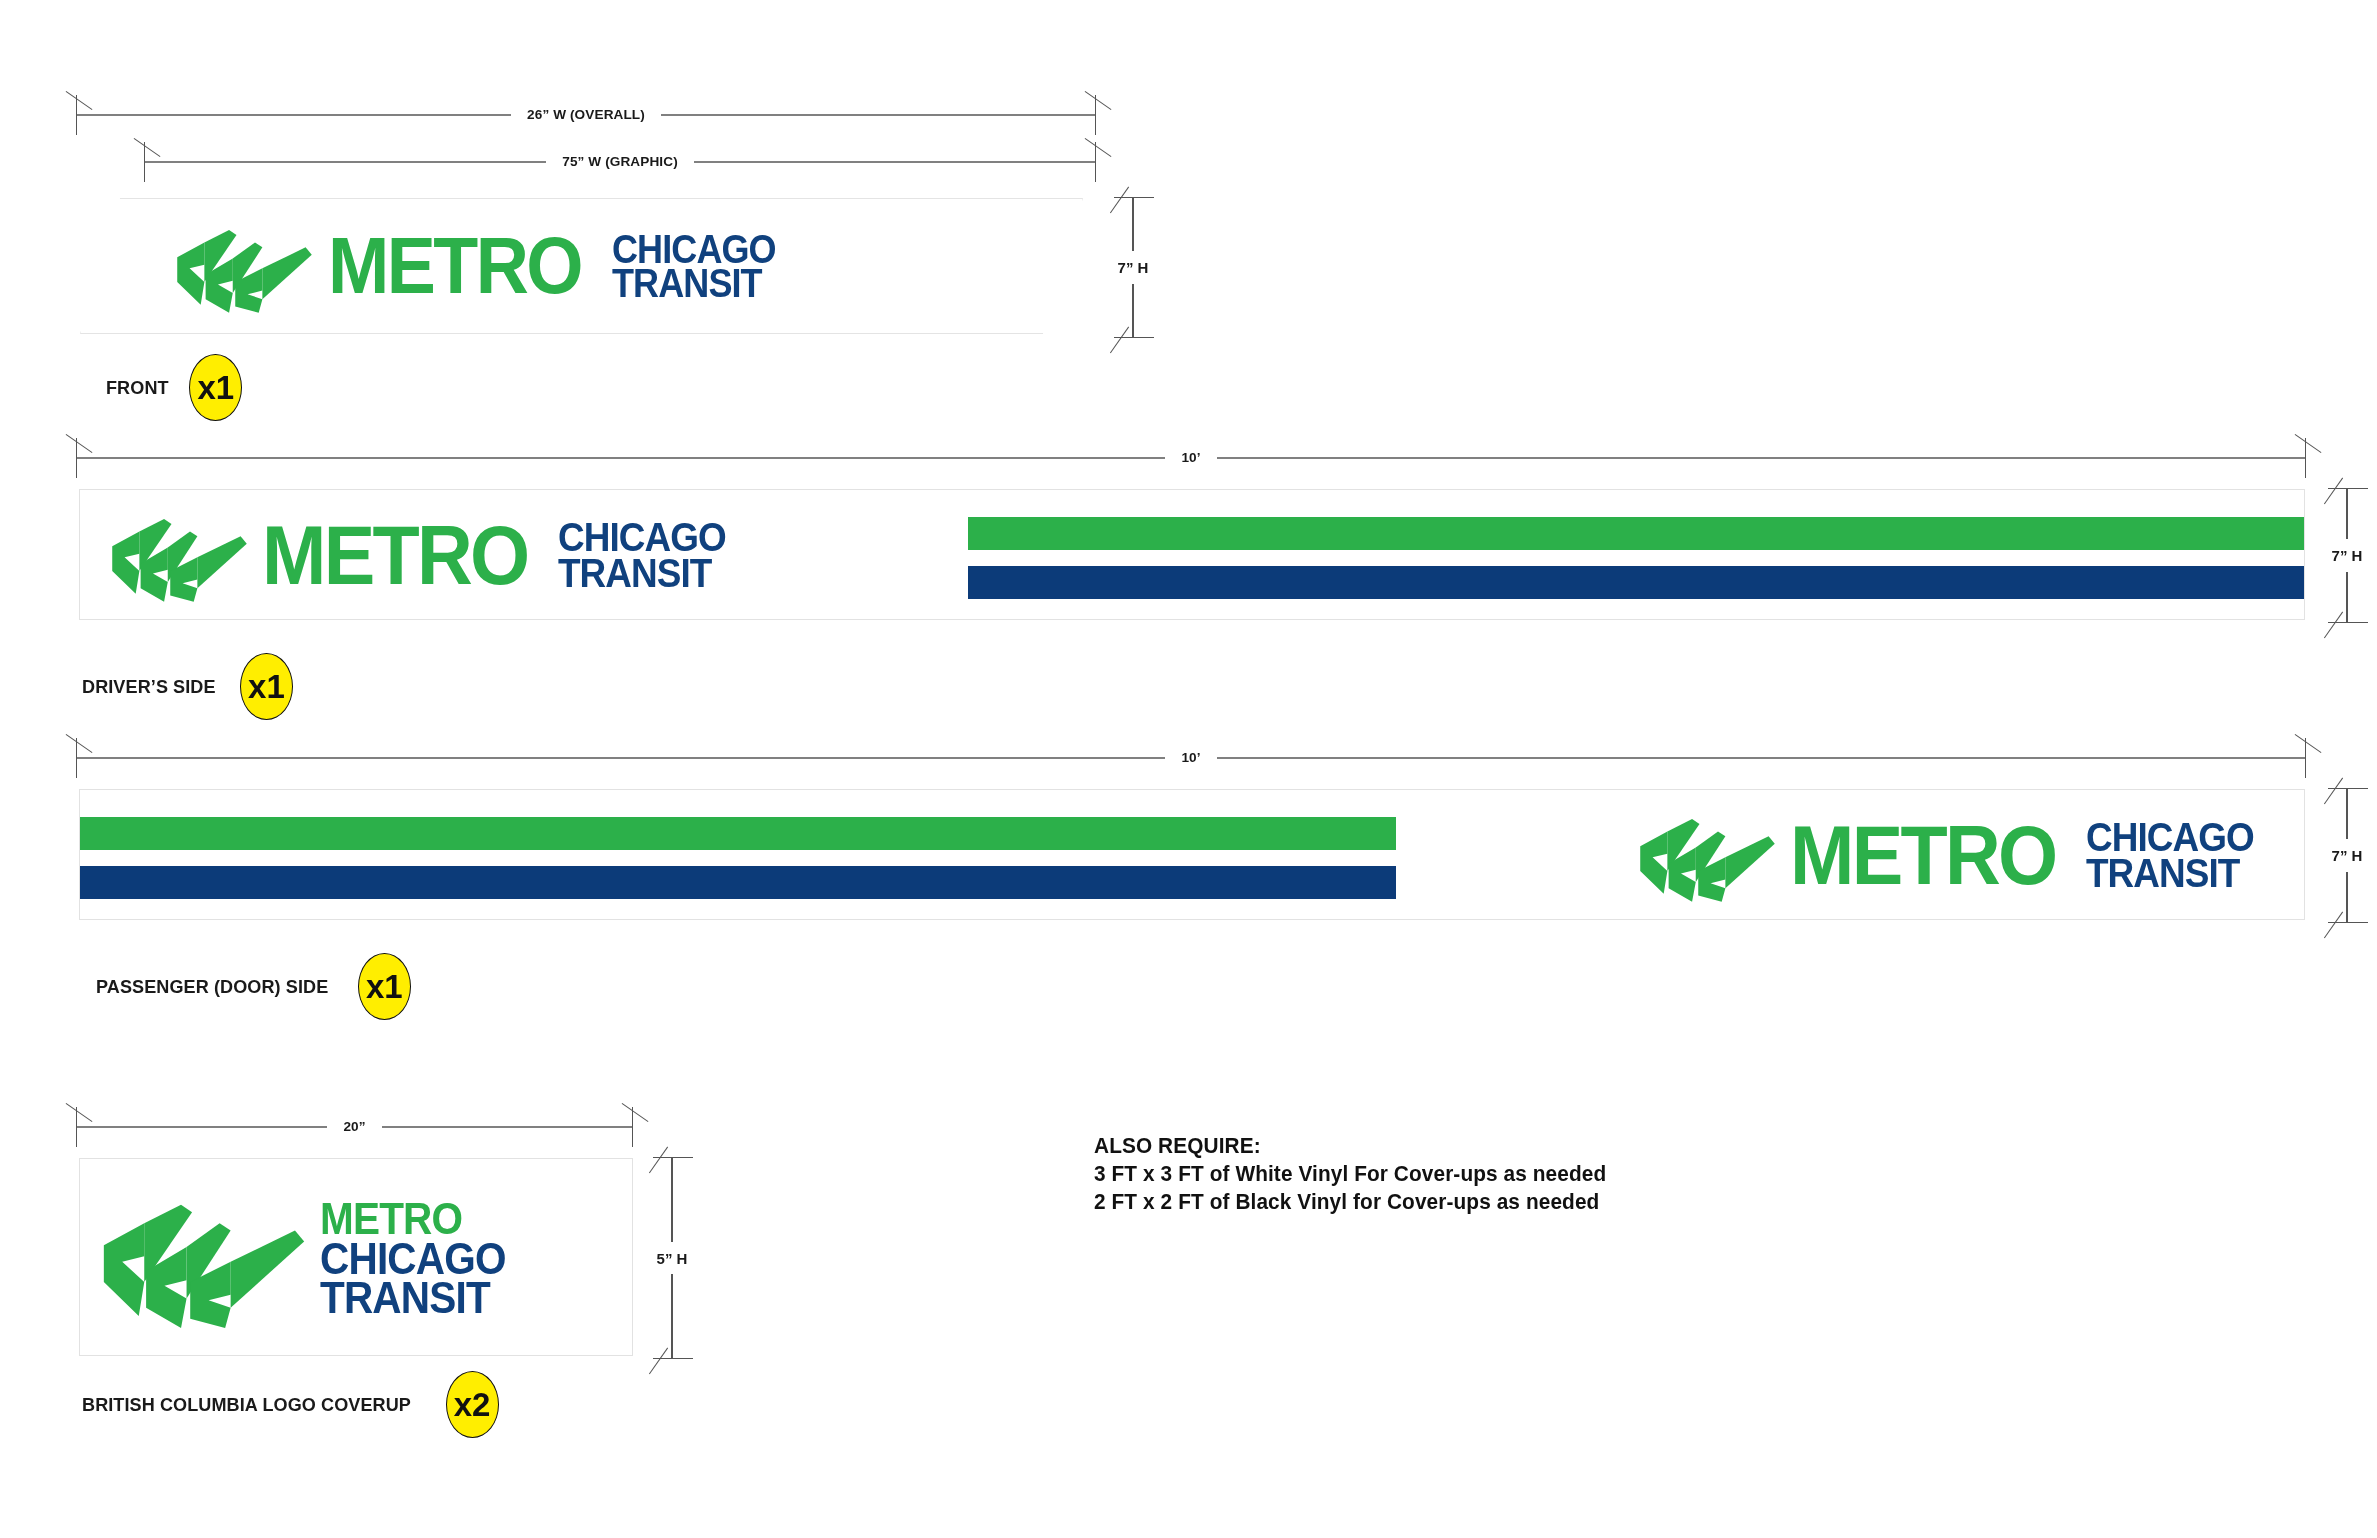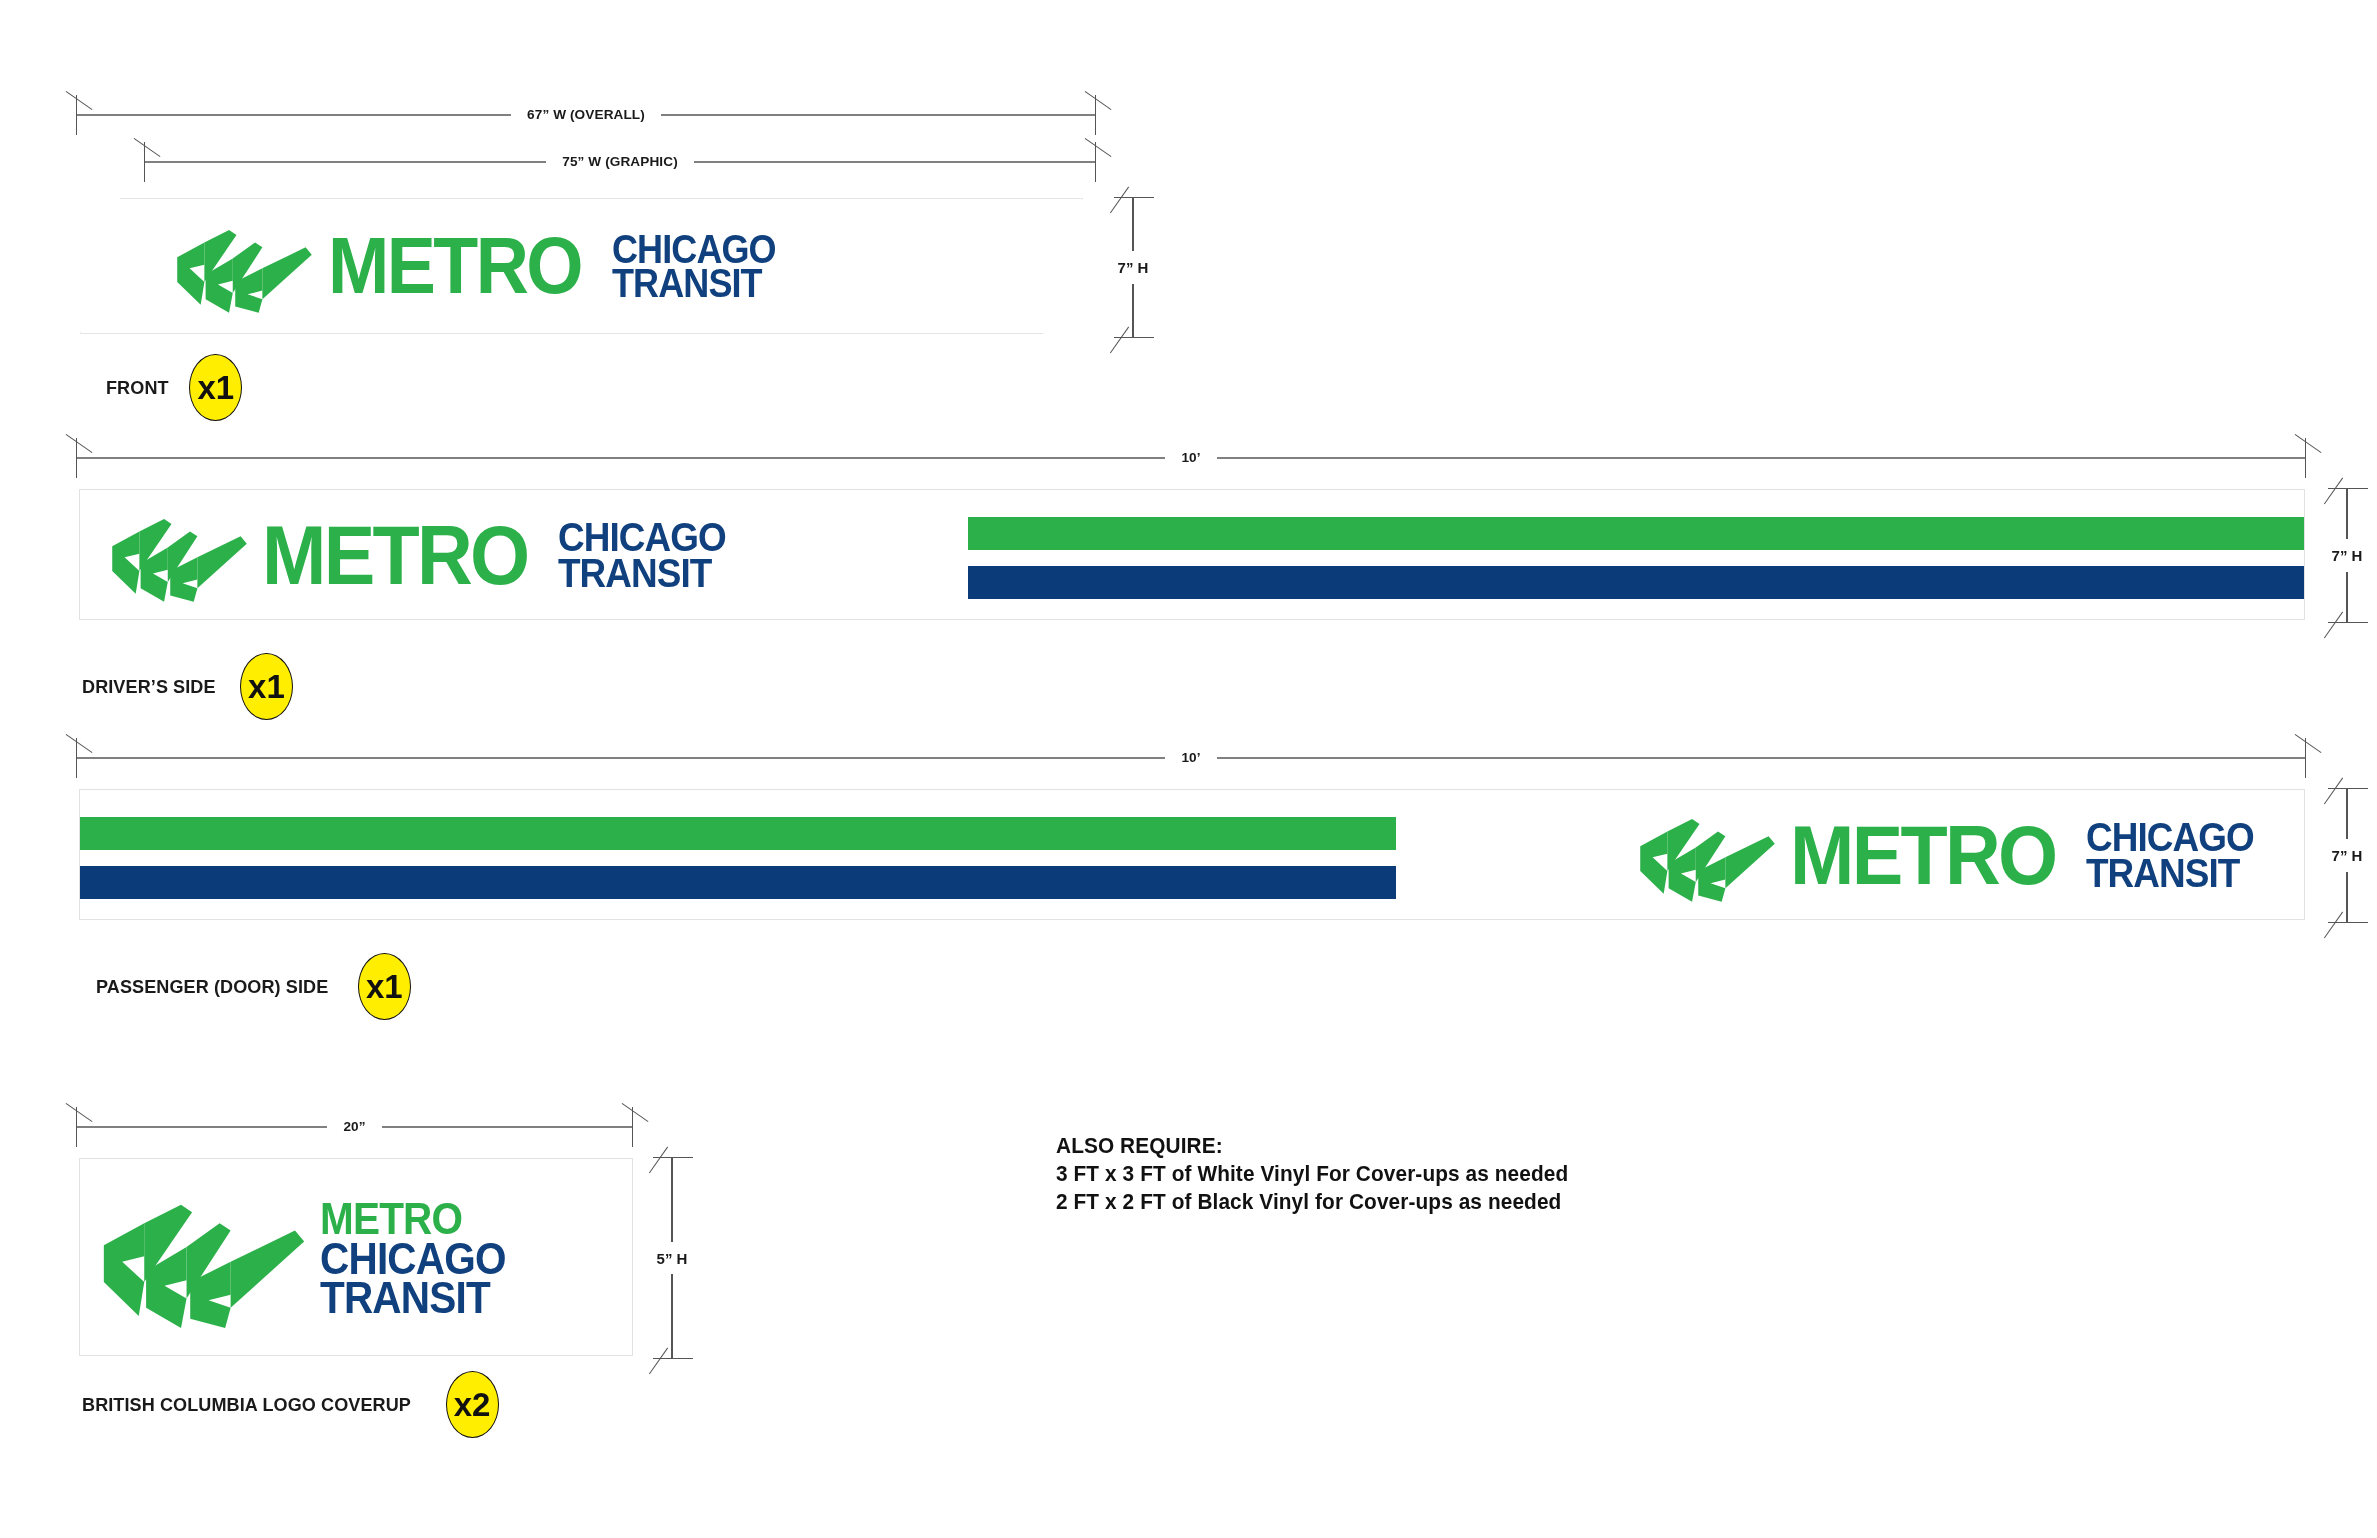--- a/index.html
+++ b/index.html
@@ -77,21 +77,21 @@
       font-family:"Liberation Sans Narrow","Liberation Sans",sans-serif;
       transform:scaleX(.96);transform-origin:left center;}
 </style>
 </head>
 <body>
 
 <div class="dim-h" style="left:76px;top:115px;width:1020px;">
   <div class="tickH" style="left:0;"></div>
   <div class="tickH" style="right:0;"></div>
   <div class="rule"></div>
-  <div class="dlabel">67” W (OVERALL)</div>
+  <div class="dlabel">26” W (OVERALL)</div>
   <div class="rule"></div>
 </div>
 
 <div class="dim-h" style="left:144px;top:162px;width:952px;">
   <div class="tickH" style="left:0;"></div>
   <div class="tickH" style="right:0;"></div>
   <div class="rule"></div>
   <div class="dlabel">75” W (GRAPHIC)</div>
   <div class="rule"></div>
 </div>
@@ -270,18 +270,18 @@
   <div class="vrule"></div>
   <div class="dlabel">5” H</div>
   <div class="vrule"></div>
 </div>
 
 <div class="caption-row" style="left:82px;top:1371px;">
   <div class="caption">BRITISH COLUMBIA LOGO COVERUP</div>
   <div class="qty">x2</div>
 </div>
 
-<div class="notes" style="left:1056px;top:1132px;">
+<div class="notes" style="left:1094px;top:1132px;">
   <div>ALSO REQUIRE:</div>
   <div>3 FT x 3 FT of White Vinyl For Cover-ups as needed</div>
   <div>2 FT x 2 FT of Black Vinyl for Cover-ups as needed</div>
 </div>
 
 
 </body></html>

